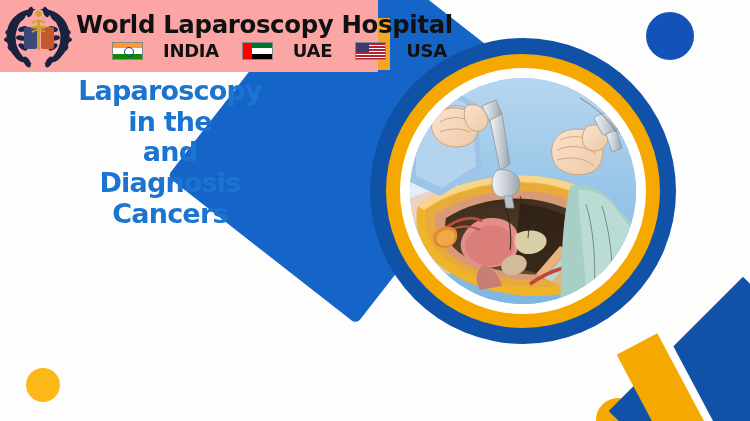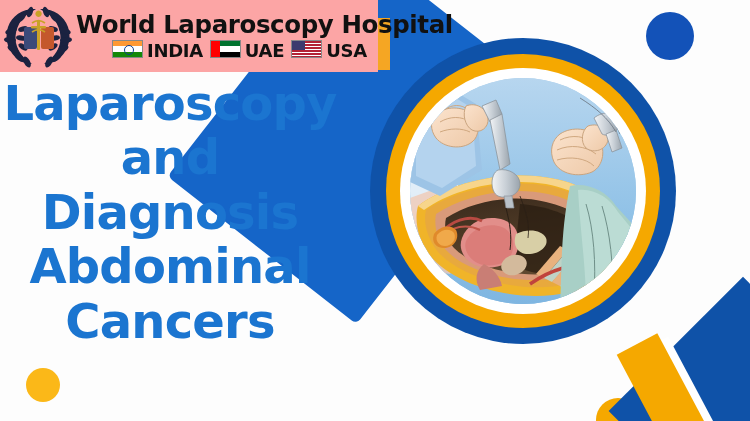--- a/index.html
+++ b/index.html
@@ -139,22 +139,22 @@
     font-size: 25.5px;
     letter-spacing: -0.4px;
     color: #111111;
     line-height: 1.02;
     white-space: nowrap;
     transform: scaleX(0.96);
     transform-origin: left center;
   }
   #country-row {
     display: flex;
-    align-items: flex-start;
-    gap: 4px;
+    align-items: center;
+    gap: 20px;
     margin-top: 3px;
     padding-left: 36px;
   }
   .flag {
     width: 31px; height: 18px;
     border: 1px solid #888;
     flex: 0 0 auto;
     position: relative;
     overflow: hidden;
   }
@@ -201,21 +201,21 @@
 
   
   #headline {
     position: absolute;
     left: 0; top: 76px;
     width: 340px;
     text-align: center;
     color: #1B75D0;
     font-family: "DejaVu Sans", sans-serif;
     font-weight: 700;
-    font-size: 48px;
+    font-size: 27px;
     line-height: 1.135;
     letter-spacing: -0.8px;
   }
   #headline .ln { display: block; white-space: nowrap; }
 </style>
 </head>
 <body>
 
 <div id="banner">
 
@@ -414,19 +414,19 @@
         <span class="flag flag-ae"></span>
         <span class="country-label">UAE</span>
         <span class="flag flag-us"></span>
         <span class="country-label">USA</span>
       </div>
     </div>
   </div>
 
   <div id="headline">
     <span class="ln">Laparoscopy</span>
+    <span class="ln">in the</span>
     <span class="ln">and</span>
     <span class="ln">Diagnosis</span>
-    <span class="ln">Abdominal</span>
     <span class="ln">Cancers</span>
   </div>
 
 </div>
 
 </body></html>

